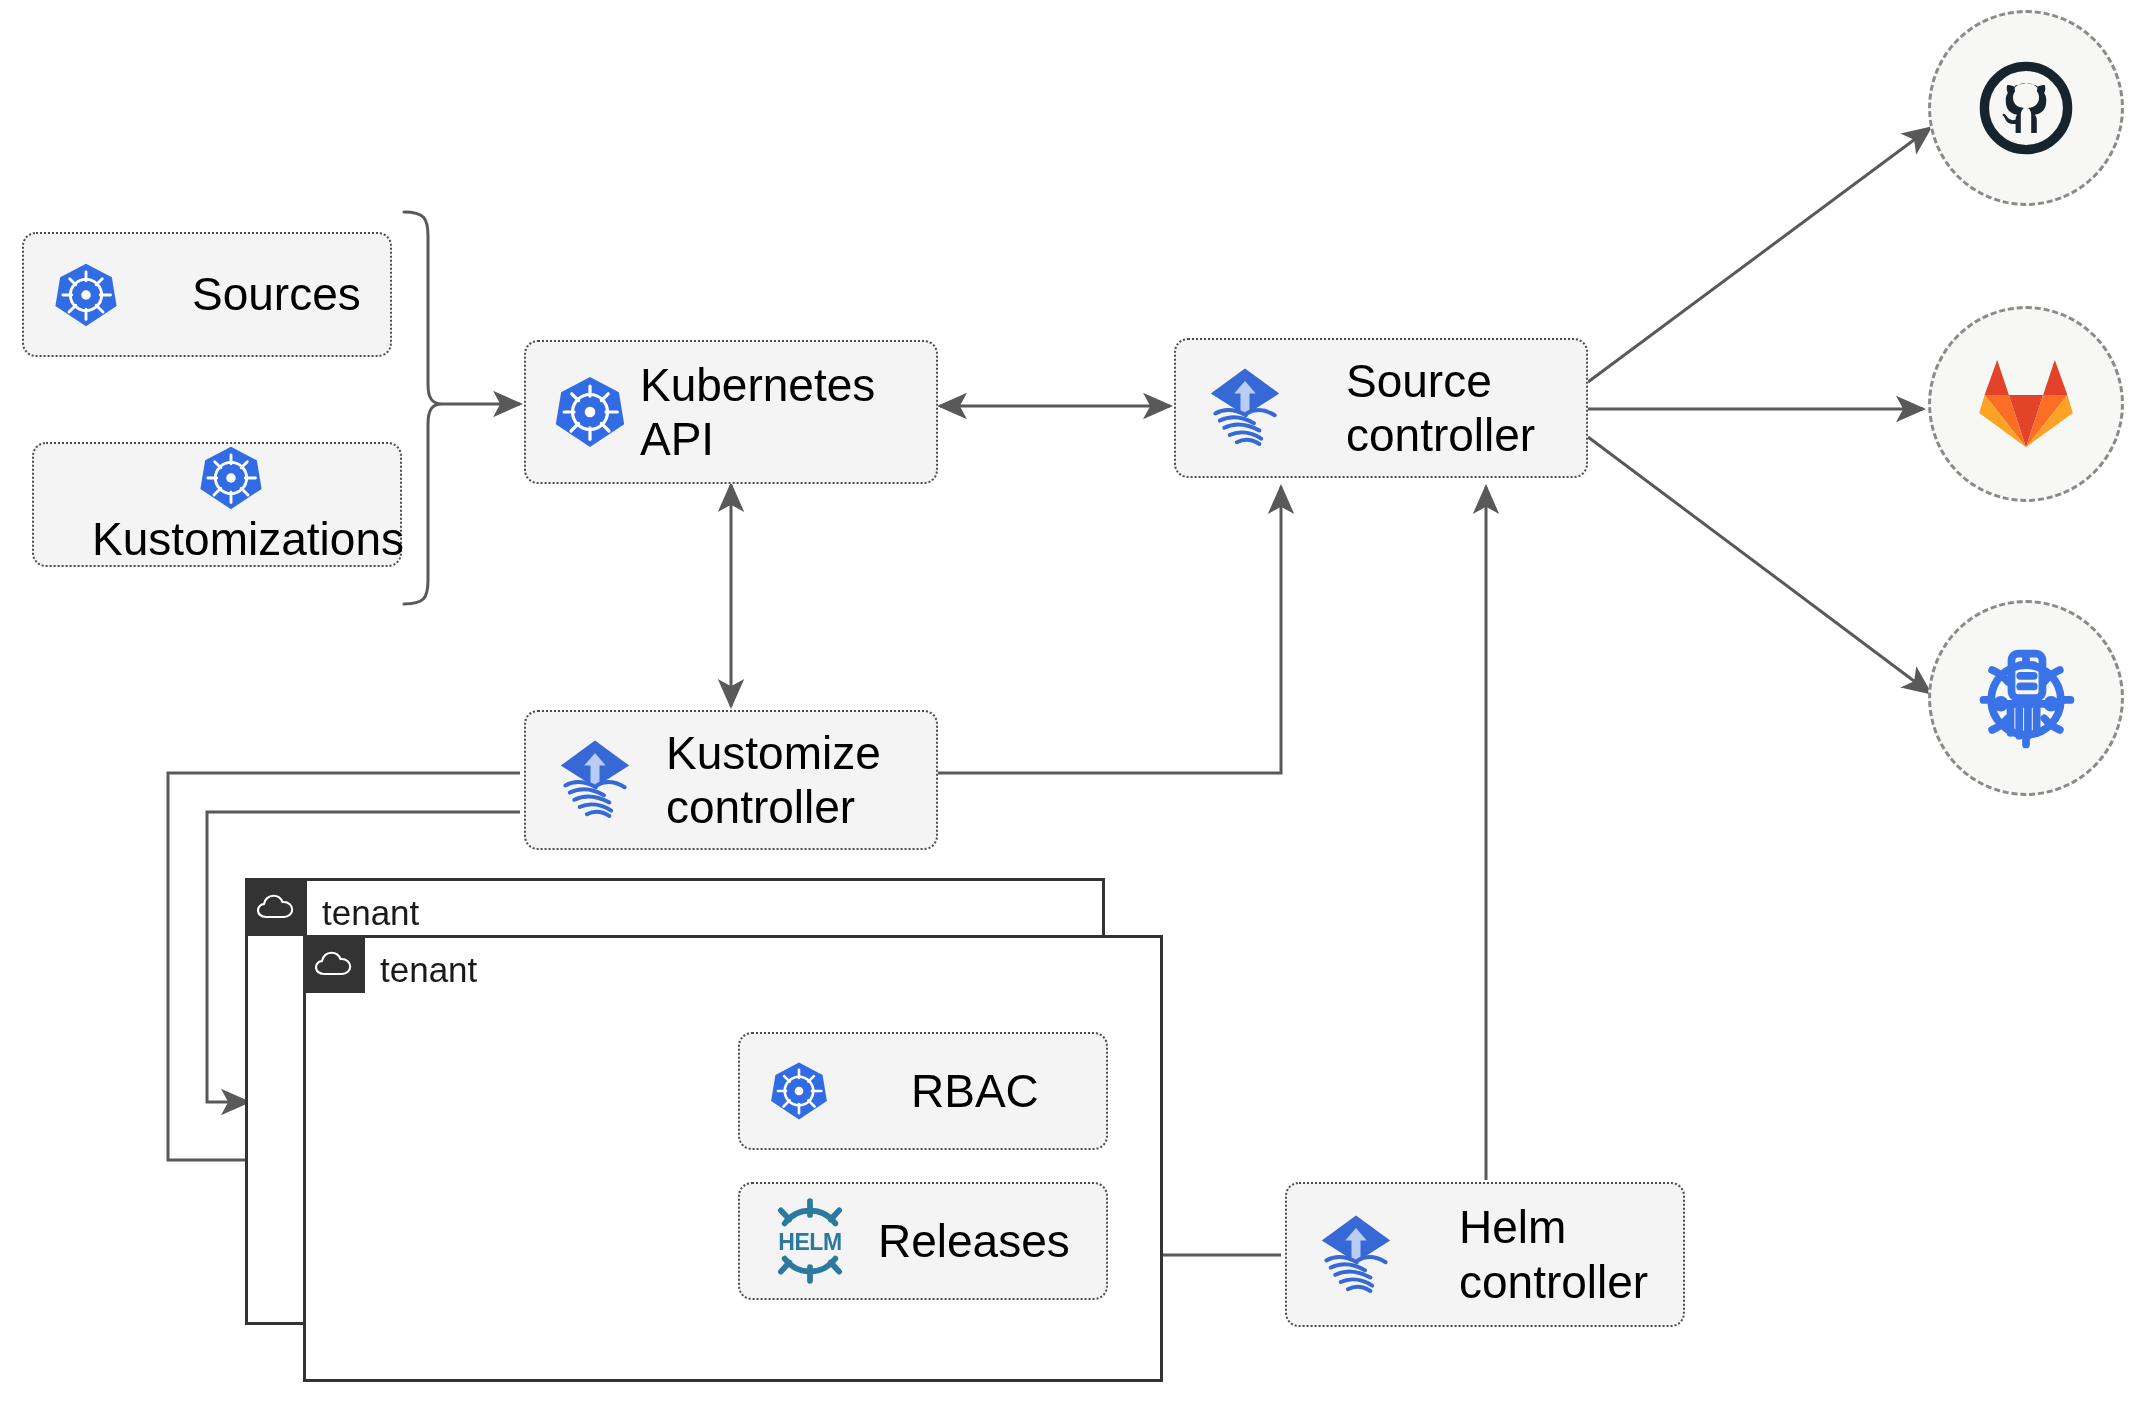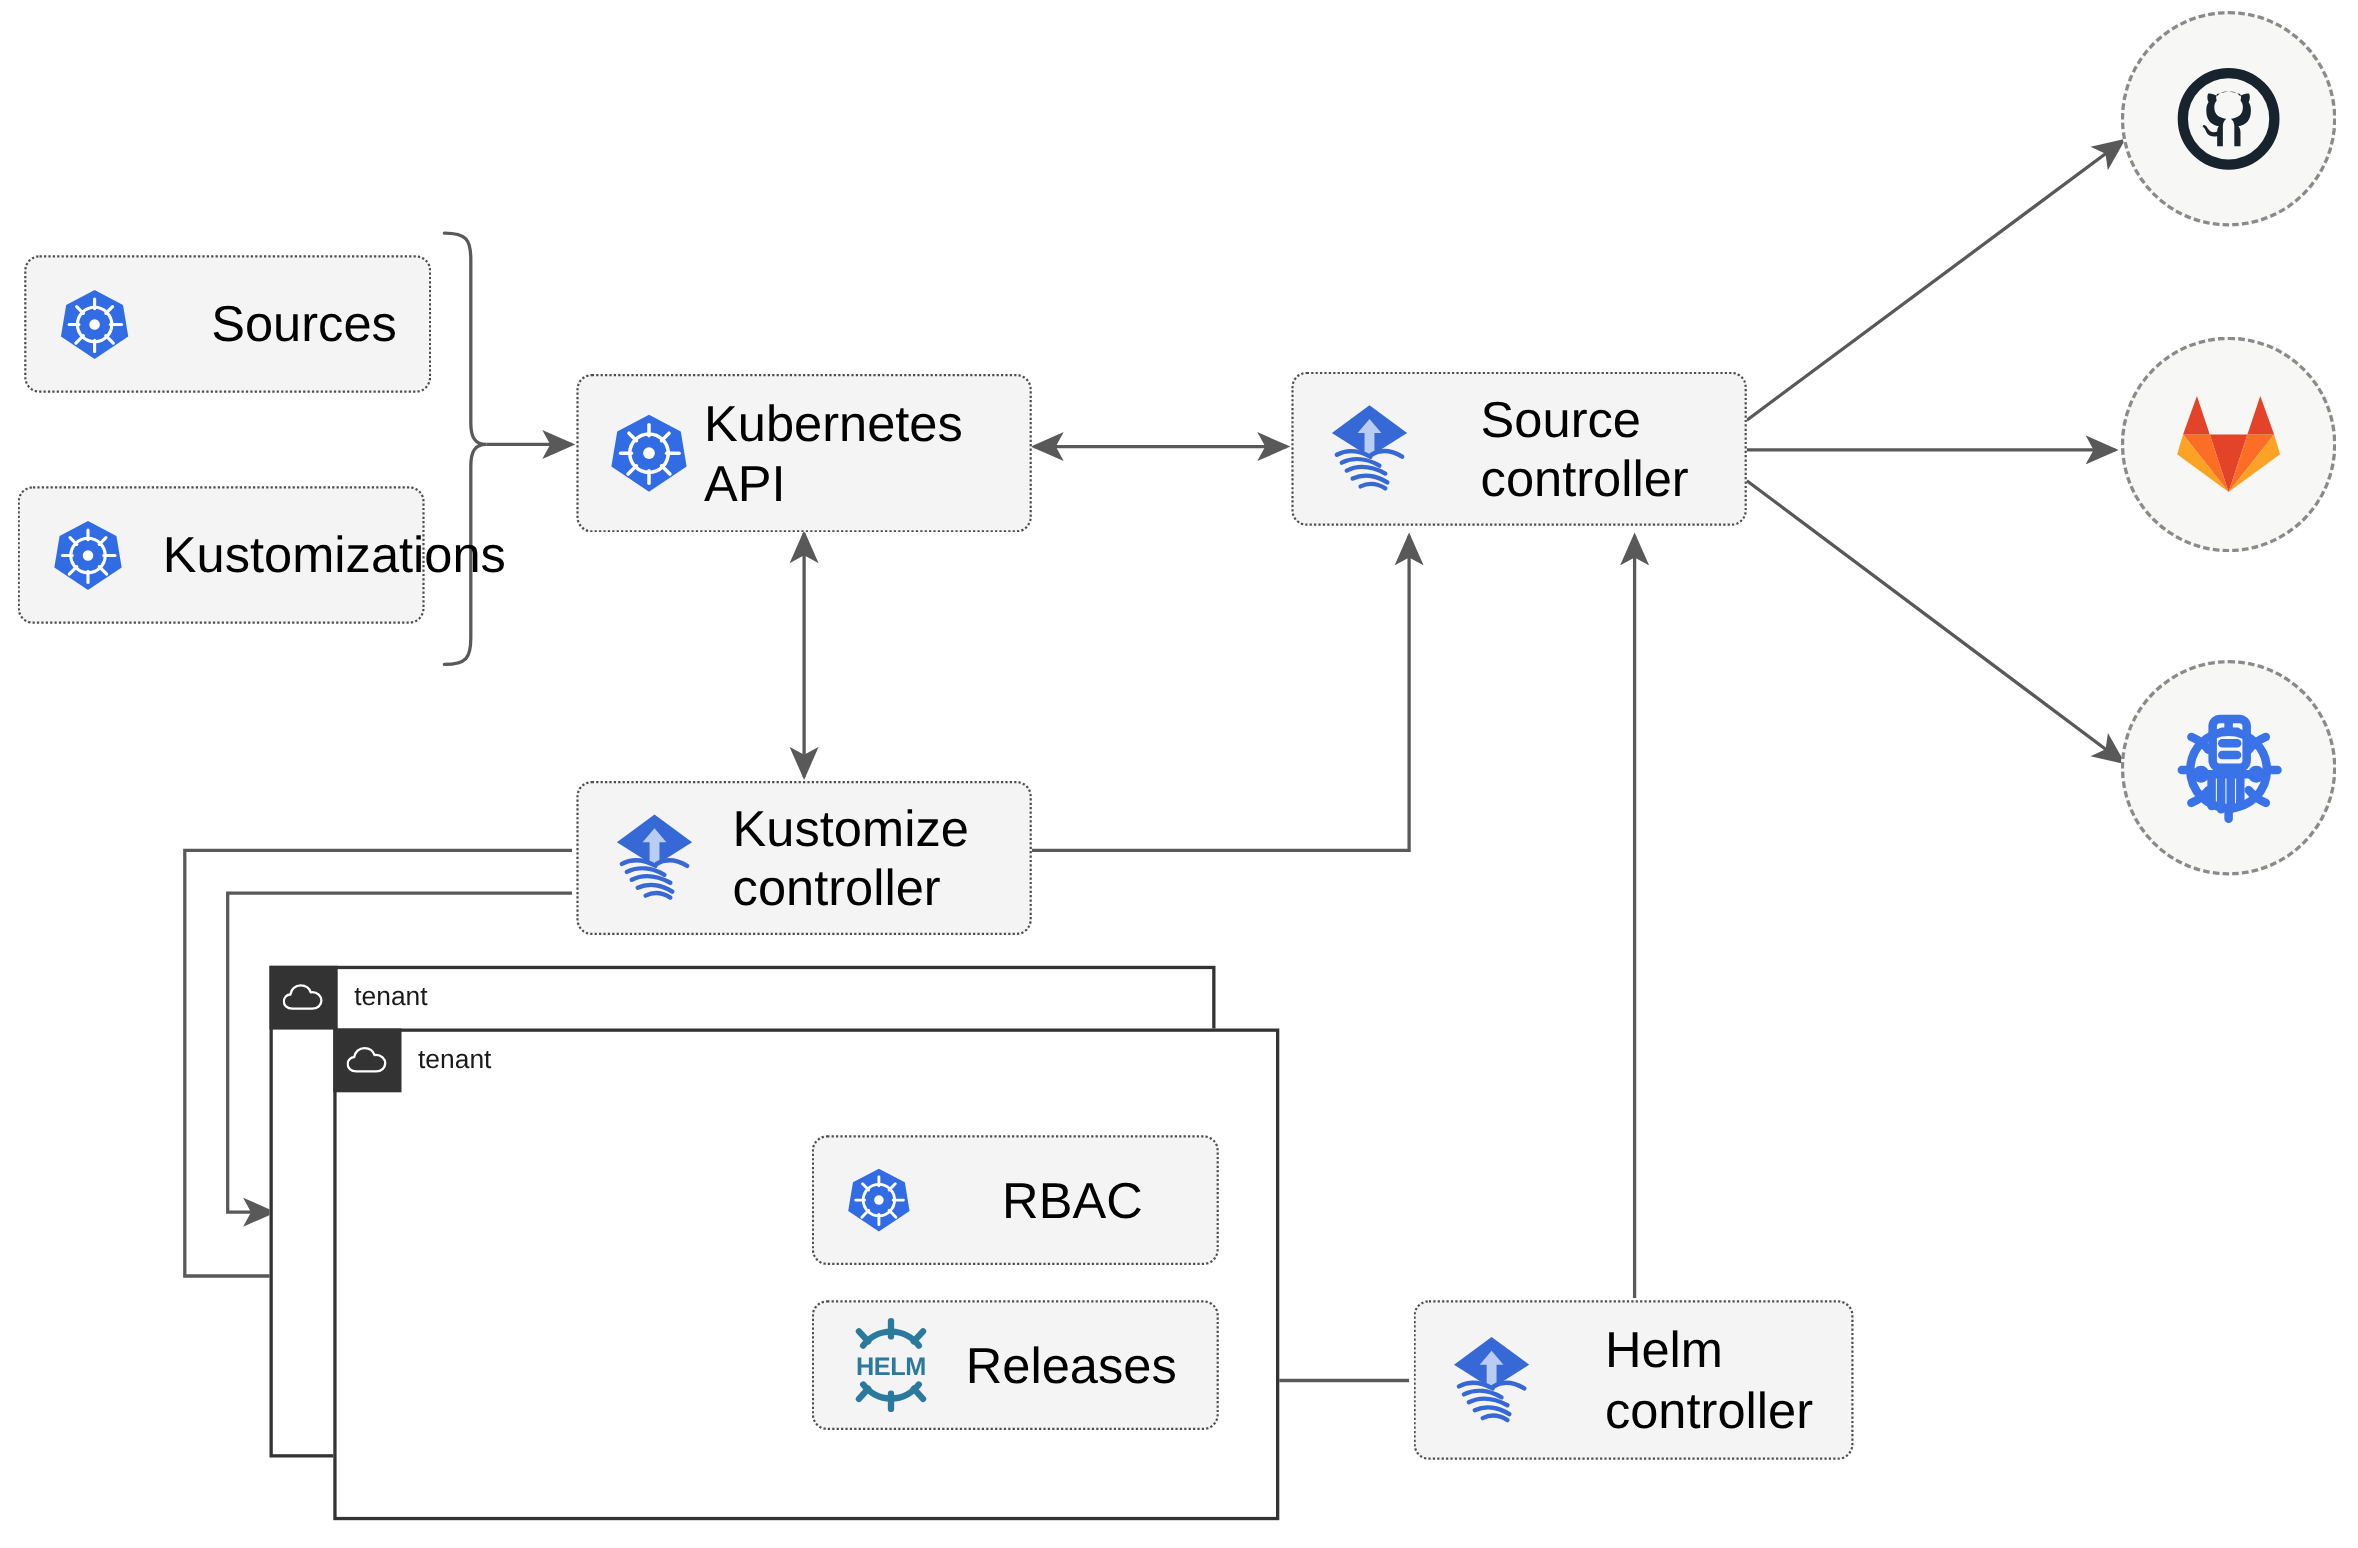--- a/index.html
+++ b/index.html
@@ -69,21 +69,21 @@
   .tenant-tab {
     position: absolute;
     background: #333333;
     display: flex;
     align-items: center;
     justify-content: center;
     z-index: 4;
   }
   .tenant-name {
     position: absolute;
-    font-size: 24px;
+    font-size: 35px;
     color: #1a1a1a;
     z-index: 4;
   }
   .helm-word {
     font-family: "Liberation Sans", sans-serif;
     font-weight: bold;
     fill: #2b7a9e;
   }
 </style>
 </head>
@@ -170,21 +170,21 @@
           <line x1="26" y1="26" x2="35" y2="35"></line>
           <line x1="65" y1="65" x2="75" y2="75"></line>
           <line x1="74" y1="26" x2="65" y2="35"></line>
           <line x1="35" y1="65" x2="25" y2="75"></line>
         </g>
       </svg>
     </span>
     <span class="node-label" style="margin-left:72px;">Sources</span>
   </div>
 
-  <div class="node-box" style="left:16px; top:442px; width:370px; height:125px; padding-left:28px;">
+  <div class="node-box" style="left:32px; top:442px; width:370px; height:125px; padding-left:28px;flex-direction:column;">
     <span class="node-icon">
       <svg width="68" height="68" viewBox="0 0 100 100">
         <path d="M50 4 L88 24 L95 66 L50 96 L5 66 L12 24 Z" fill="#326ce5"></path>
         <g fill="none" stroke="#ffffff" stroke-width="4.2" stroke-linecap="round">
           <circle cx="50" cy="50" r="23"></circle>
           <circle cx="50" cy="50" r="7" fill="#ffffff" stroke="none"></circle>
           <line x1="50" y1="16" x2="50" y2="29"></line>
           <line x1="50" y1="71" x2="50" y2="86"></line>
           <line x1="16" y1="50" x2="29" y2="50"></line>
           <line x1="71" y1="50" x2="86" y2="50"></line>

